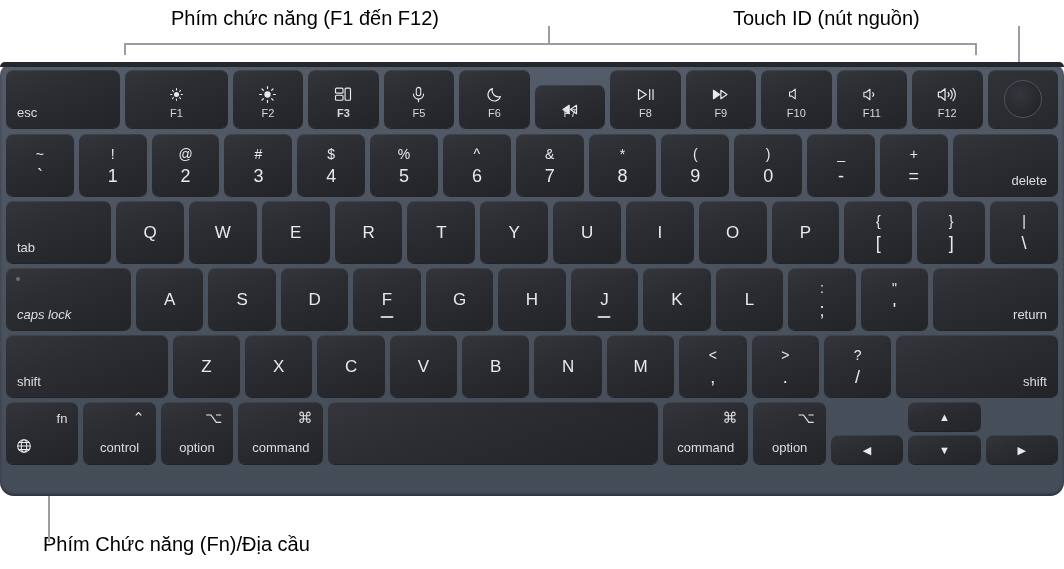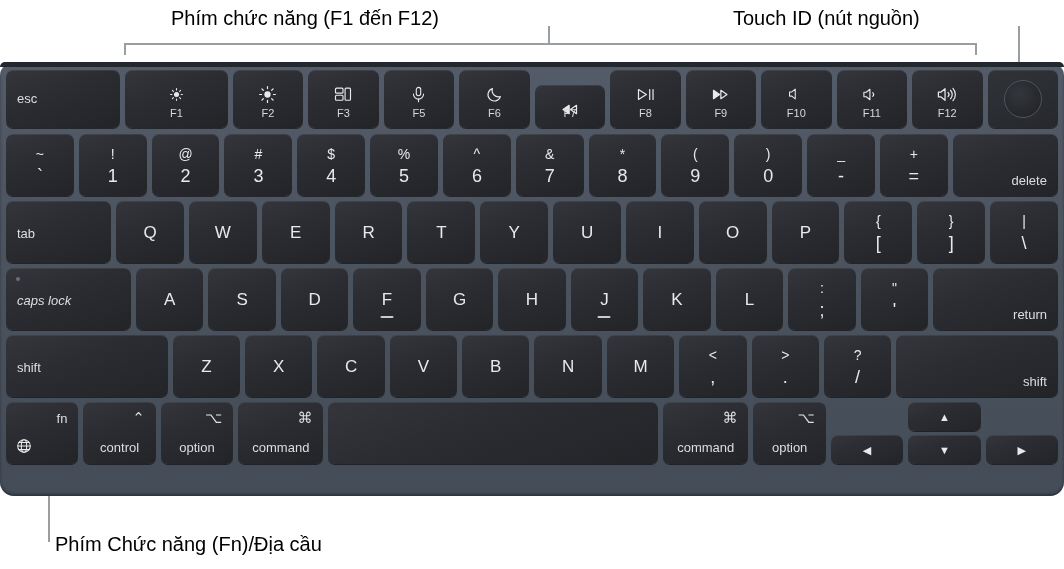--- a/index.html
+++ b/index.html
@@ -18,21 +18,21 @@
   
   .callout-label {
     position: absolute;
     color: #000000;
     font-size: 20px;
     line-height: 24px;
     white-space: nowrap;
   }
   #label-fkeys { left: 171px; top: 6px; }
   #label-touchid { left: 733px; top: 6px; }
-  #label-fn { left: 55px; top: 532px; }
+  #label-fn { left: 43px; top: 532px; }
 
   .rule { position: absolute; background: #9b9ea1; }
 
   
   #bracket-fkeys-h { left: 124px; top: 43px; width: 853px; height: 1.5px; }
   #bracket-fkeys-left { left: 124px; top: 43px; width: 1.5px; height: 12px; }
   #bracket-fkeys-right { left: 975px; top: 43px; width: 1.5px; height: 12px; }
   #bracket-fkeys-stem { left: 548px; top: 26px; width: 1.5px; height: 18px; }
 
   
@@ -112,21 +112,21 @@
     text-align: center; height: 20px;
     display: flex; align-items: center; justify-content: center;
   }
   .key.fkey .fn-label {
     position: absolute; left: 0; right: 0; bottom: 9px;
     text-align: center; font-size: 11px; line-height: 1; color: #d6d8da;
   }
 
   
   .key .corner-bl {
-    position: absolute; left: 11px; bottom: 23px;
+    position: absolute; left: 11px; bottom: 9px;
     font-size: 13px; line-height: 1; color: #dcdee0;
   }
   .key .corner-br {
     position: absolute; right: 11px; bottom: 9px;
     font-size: 13px; line-height: 1; color: #dcdee0;
   }
   .key .corner-tr {
     position: absolute; right: 11px; top: 10px;
     font-size: 13px; line-height: 1; color: #dcdee0;
   }
@@ -235,21 +235,21 @@
             <path d="M3 12h2.2"></path>
             <path d="M18.8 12H21"></path>
             <path d="M5.6 5.6l1.6 1.6"></path>
             <path d="M16.8 16.8l1.6 1.6"></path>
             <path d="M18.4 5.6l-1.6 1.6"></path>
             <path d="M7.2 16.8l-1.6 1.6"></path>
           </svg>
         </span>
         <span class="fn-label">F2</span>
       </div>
-      <div class="key fkey" style="flex: 1 1 0px;">
+      <div class="key fkey" style="flex: 1 1 0px; font-weight: bold;">
         <span class="fn-icon">
           <svg width="20" height="20" viewBox="0 0 24 24" fill="none" stroke="#e8e9ea" stroke-width="1.4" stroke-linecap="round" stroke-linejoin="round">
             <rect x="3" y="5" width="9" height="6" rx="1.2"></rect>
             <rect x="3" y="13.5" width="9" height="6" rx="1.2"></rect>
             <rect x="14.5" y="5" width="6.5" height="14.5" rx="1.2"></rect>
           </svg>
         </span>
         <span class="fn-label">F3</span>
       </div>
       <div class="key fkey" style="flex: 1 1 0px;">

